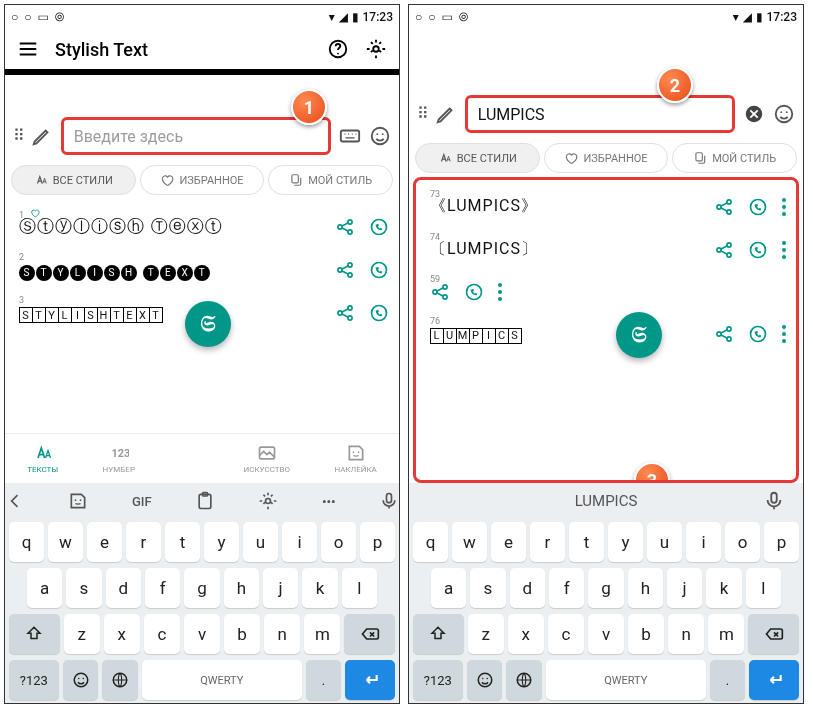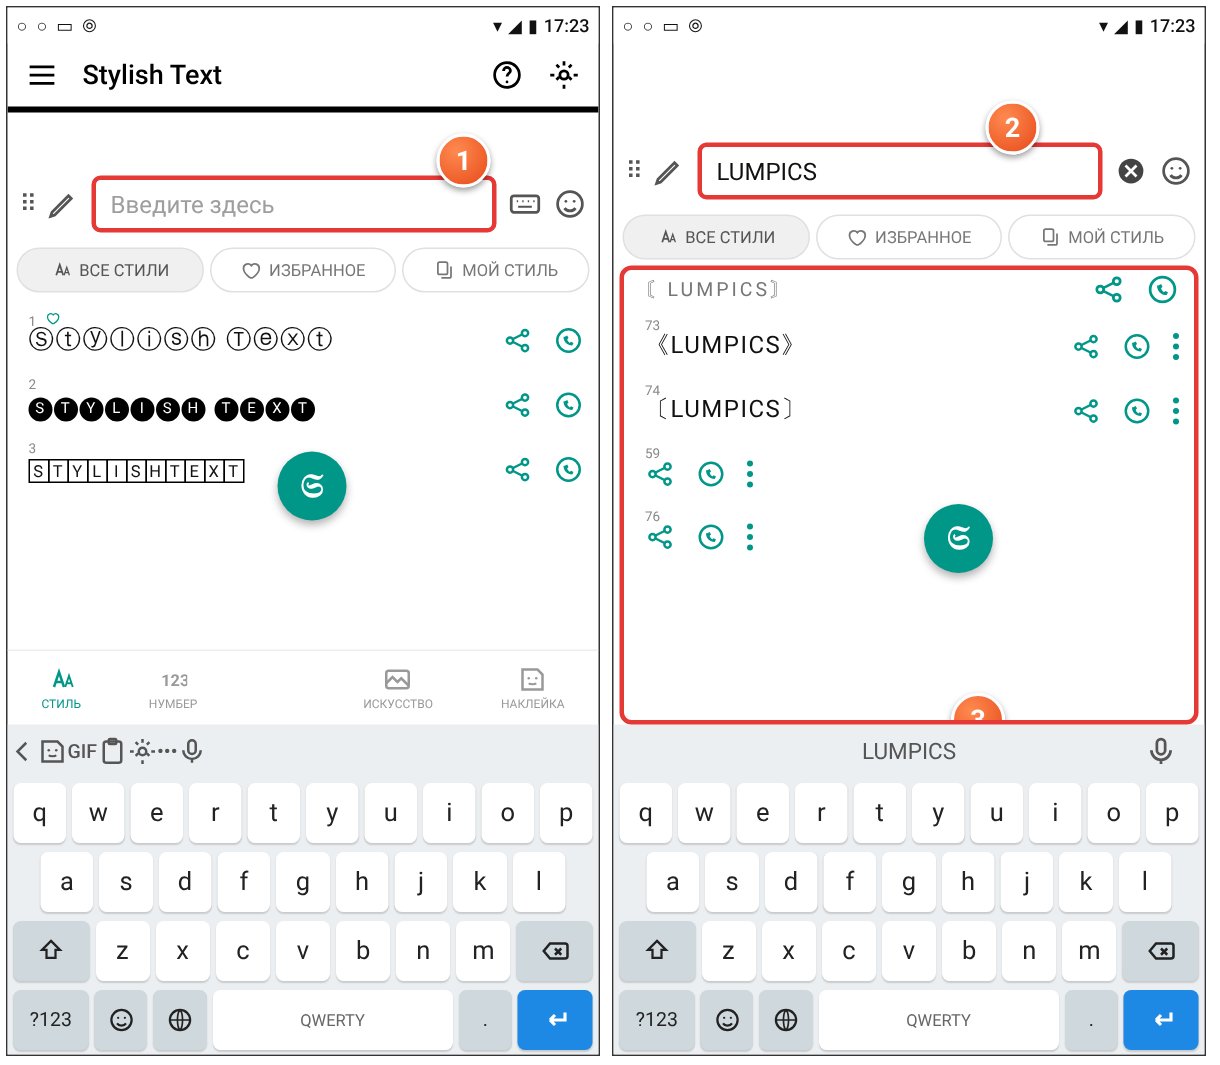--- a/index.html
+++ b/index.html
@@ -7,21 +7,21 @@
   .wrap { display: flex; gap: 8px; padding: 4px; }
   .phone { width: 396px; height: 700px; border: 1px solid #333; background: #fff; display: flex; flex-direction: column; overflow: hidden; }
 
   
   .status { height: 24px; background: #fff; display: flex; align-items: center; padding: 0 6px; font-size: 12px; color: #111; }
   .status .lefticons { display: flex; gap: 6px; align-items: center; }
   .status .righticons { margin-left: auto; display: flex; gap: 4px; align-items: center; }
   .status span { font-weight: 500; }
 
   
-  .appbar { height: 46px; display: flex; align-items: center; padding: 0 12px; gap: 16px; border-bottom: 4px solid #000000; }
+  .appbar { height: 46px; display: flex; align-items: center; padding: 0 12px; gap: 16px; border-bottom: 6px solid #000000; }
   .appbar .title { font-size: 18px; font-weight: 500; }
   .appbar .spacer { flex: 1; }
 
   
   .ico { width: 22px; height: 22px; display: inline-flex; align-items: center; justify-content: center; }
   .ico svg { width: 100%; height: 100%; }
 
   
   .inputrow { display: flex; align-items: center; padding: 6px 8px; gap: 8px; }
   .drag { font-size: 16px; color: #555; letter-spacing: -2px; line-height: 8px; }
@@ -55,21 +55,21 @@
   .fab { position: relative; margin-top: -28px; margin-left: 180px; width: 46px; height: 46px; border-radius: 50%; background: #009688; color: #fff; display: flex; align-items: center; justify-content: center; font-family: cursive; font-size: 22px; font-weight: bold; box-shadow: 0 3px 6px rgba(0,0,0,.3); }
 
   
   .bottomnav { height: 50px; display: flex; align-items: center; justify-content: space-around; border-top: 1px solid #eee; }
   .bnitem { display: flex; flex-direction: column; align-items: center; font-size: 8px; color: #999; gap: 2px; }
   .bnitem.active { color: #009688; }
   .bnitem .ico { width: 20px; height: 20px; }
 
   
   .kb { background: #eceff1; }
-  .kbtoolbar { height: 36px; display: flex; align-items: center; justify-content: flex-start; color: #555; font-size: 13px; font-weight: 500; }
+  .kbtoolbar { height: 36px; display: flex; align-items: center; justify-content: space-between; color: #555; font-size: 13px; font-weight: 500; }
   .kbtoolbar .ico { width: 20px; height: 20px; }
   .kbsuggest { height: 36px; display: flex; align-items: center; justify-content: center; color: #555; font-size: 15px; }
   .kbrow { display: flex; justify-content: center; gap: 4px; padding: 3px 4px; }
   .key { background: #fff; border-radius: 5px; height: 40px; flex: 1; display: flex; align-items: center; justify-content: center; font-size: 17px; color: #222; box-shadow: 0 1px 1px rgba(0,0,0,.15); }
   .key.fn { background: #cfd8dc; font-size: 13px; flex: 1.4; }
   .key.space { flex: 4.5; font-size: 11px; color: #666; }
   .key.enter { background: #1e88e5; color: #fff; flex: 1.4; }
   .kbrow.r2 { padding-left: 22px; padding-right: 22px; }
 
   
@@ -334,21 +334,21 @@
     <div class="fab">𝔖</div>
   </div>
 
   <div class="bottomnav">
     <div class="bnitem active">
           <span class="ico">
             <svg>
               <use href="#i-font"></use>
             </svg>
           </span>
-          <span>СТИЛЬ</span>
+          <span>ТЕКСТЫ</span>
         </div>
     <div class="bnitem">
           <span class="ico">
             <svg>
               <use href="#i-123"></use>
             </svg>
           </span>
           <span>НУМБЕР</span>
         </div>
     <div class="bnitem" style="opacity:0">
@@ -530,35 +530,20 @@
           <span class="ico sm">
             <svg>
               <use href="#i-copy"></use>
             </svg>
           </span>
           <span>МОЙ СТИЛЬ</span>
         </div>
   </div>
 
   <div class="list bigredbox rel" style="padding-bottom:4px;">
-    <div style="padding:2px 10px 0 14px; display:flex; align-items:center;">
-      <span class="greysm" style="flex:1; letter-spacing:2px;">〘LUMPICS〙</span>
-      <span class="actions" style="display:flex;gap:14px;color:#009688">
-            <span class="ico">
-              <svg>
-                <use href="#i-share"></use>
-              </svg>
-            </span>
-            <span class="ico">
-              <svg>
-                <use href="#i-wa"></use>
-              </svg>
-            </span>
-          </span>
-    </div>
 
     <div class="itemwrap">
           <div class="item">
       <span class="num">73</span>
       <span class="txt">《LUMPICS》</span>
       <span class="actions">
               <span class="ico">
                 <svg>
                   <use href="#i-share"></use>
                 </svg>
@@ -617,20 +602,21 @@
                 <i></i>
                 <i></i>
                 <i></i>
               </span>
             </span>
     </div>
         </div>
     <div class="itemwrap">
           <div class="item">
       <span class="num">76</span>
+      <span class="txt boxed"><span>L</span><span>U</span><span>M</span><span>P</span><span>I</span><span>C</span><span>S</span></span>
       <span class="actions">
               <span class="ico">
                 <svg>
                   <use href="#i-share"></use>
                 </svg>
               </span>
               <span class="ico">
                 <svg>
                   <use href="#i-wa"></use>
                 </svg>

